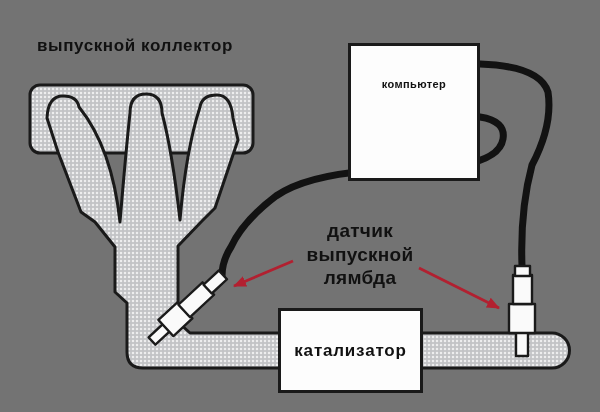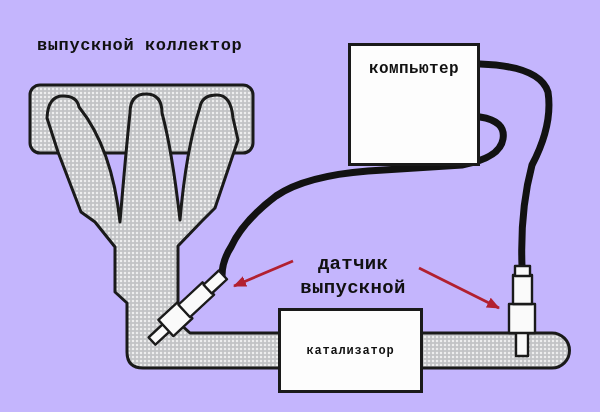--- a/index.html
+++ b/index.html
@@ -1,42 +1,42 @@
 <!DOCTYPE html>
 <html><head>
 <meta charset="utf-8">
 <style>
   html,body{margin:0;padding:0;background:#ffffff;}
   .stage{
-    position:relative;width:600px;height:412px;background:#c4b5fd;
-    overflow:hidden;font-family:Liberation Mono, monospace;
+    position:relative;width:600px;height:412px;background:#737373;
+    overflow:hidden;font-family:Liberation Sans, sans-serif;
   }
   .diagram-svg{position:absolute;left:0;top:0;z-index:1;}
   .lbl{
     position:absolute;z-index:2;color:#111;font-weight:bold;
     white-space:nowrap;
   }
   .manifold-label{left:37px;top:36px;font-size:17px;letter-spacing:.6px;}
   .sensor-label{
-    left:277px;top:219px;width:152px;text-align:center;
-    font-size:19px;line-height:23.5px;letter-spacing:.3px;margin-top:34px;
+    left:284px;top:219px;width:152px;text-align:center;
+    font-size:19px;line-height:23.5px;letter-spacing:.3px;
   }
   .box{
     position:absolute;z-index:2;background:#fdfdfd;border:3px solid #1a1a1a;
     color:#111;font-weight:bold;text-align:center;
   }
   .computer-box{
     left:348px;top:43px;width:126px;height:104px;
-    font-size:16px;line-height:21px;padding-top:13px;box-sizing:content-box;
+    font-size:11px;line-height:21px;padding-top:28px;box-sizing:content-box;
     letter-spacing:.4px;
   }
   .catalyst-box{
     left:278px;top:308px;width:139px;height:79px;
     display:flex;align-items:center;justify-content:center;
-    font-size:12px;letter-spacing:.8px;
+    font-size:17px;letter-spacing:.8px;
   }
 </style>
 </head>
 <body>
 
 <div class="stage">
 
   <svg class="diagram-svg" width="600" height="412" viewBox="0 0 600 412">
     <defs>
       <pattern id="dots" width="4" height="4" patternUnits="userSpaceOnUse">
@@ -93,19 +93,20 @@
 
   <div class="lbl manifold-label">выпускной коллектор</div>
 
   <div class="box computer-box">
     <div>компьютер</div>
   </div>
 
   <div class="lbl sensor-label">
     <div>датчик</div>
     <div>выпускной</div>
+    <div>лямбда</div>
   </div>
 
   <div class="box catalyst-box">
     <span>катализатор</span>
   </div>
 
 </div>
 
 </body></html>

